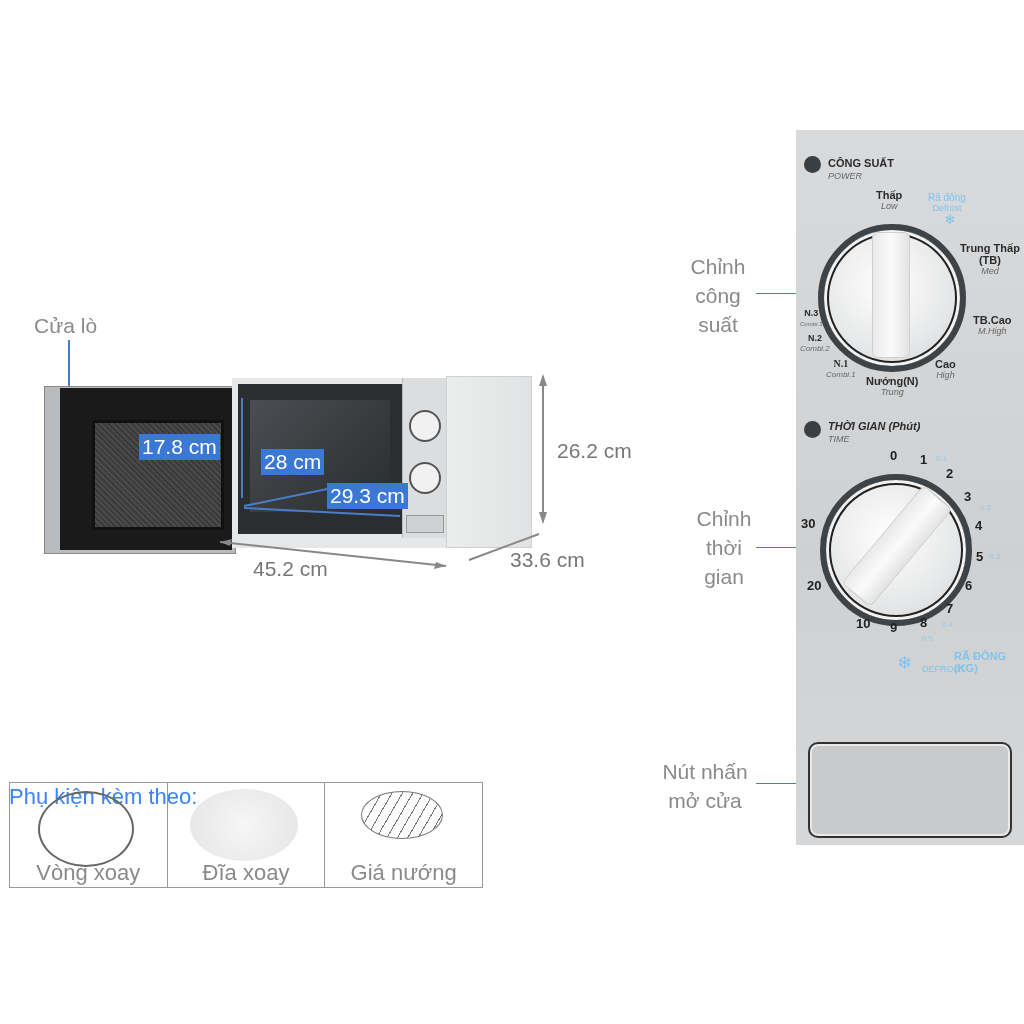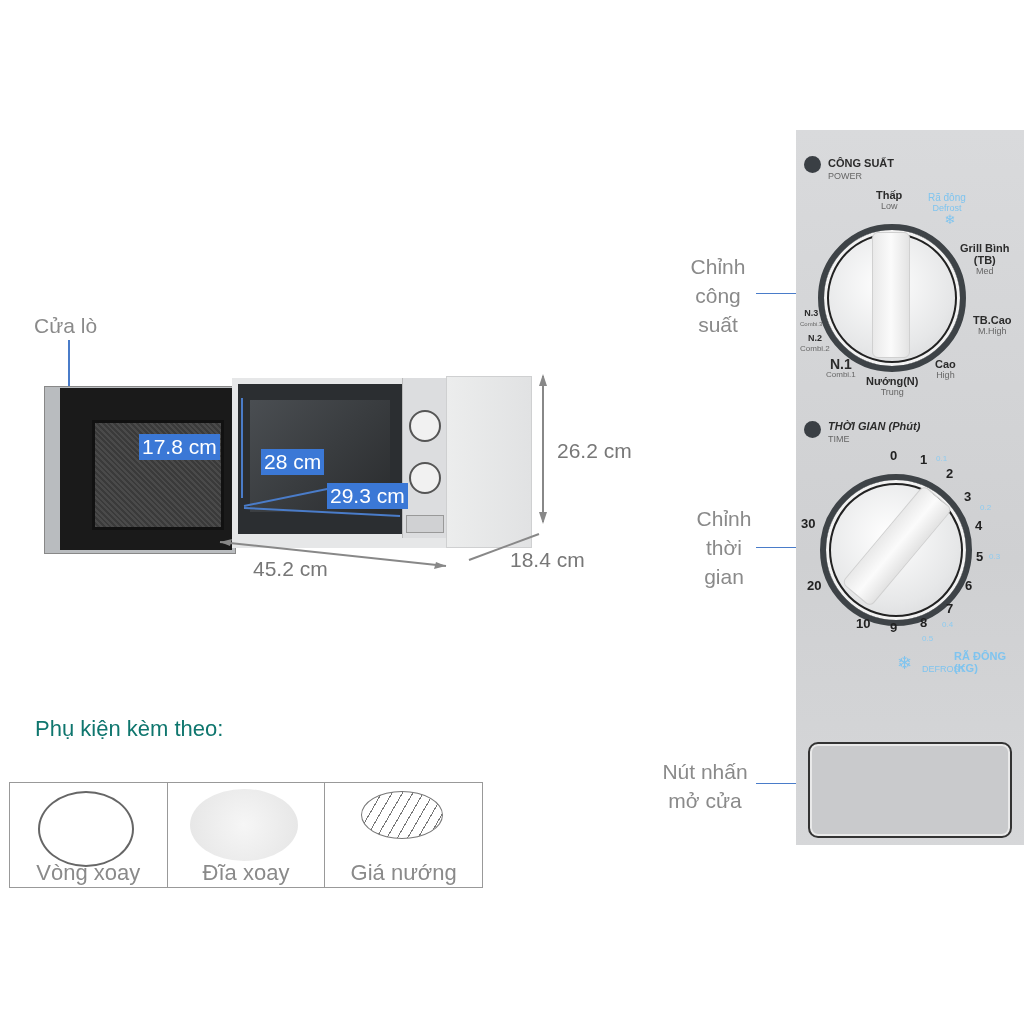--- a/index.html
+++ b/index.html
@@ -5,21 +5,21 @@
   html,body{margin:0;padding:0;background:#fff;}
   body{width:1024px;height:1024px;position:relative;overflow:hidden;font-family:"Liberation Sans",sans-serif;}
   .abs{position:absolute;}
   .label-gray{color:#8a8a8a;font-size:21px;line-height:29px;text-align:center;}
   .dim{color:#777;font-size:21px;}
   .tag{background:#3b78d6;color:#fff;font-size:21px;padding:0 3px;line-height:26px;}
   .leader{background:#4a7cc9;height:1px;}
   
   .panel{left:796px;top:130px;width:228px;height:715px;background:linear-gradient(180deg,#d9dadc,#cfd0d2 60%,#d6d7d9);}
   .ptxt{color:#2b2b2b;font-weight:bold;font-size:11px;line-height:12px;}
-  .psub{color:#666;font-size:9px;line-height:10px;}
+  .psub{color:#666;font-size:9px;line-height:10px;font-style:italic;}
   .blue{color:#7fc4ef;}
   .dial-ring{border-radius:50%;border:6px solid #3e4347;box-shadow:inset 0 0 0 3px #f2f2f2, inset 0 0 0 5px #222;background:radial-gradient(circle at 45% 40%,#ffffff,#e6e7e8 60%,#cfd0d2);}
   .num{font-weight:bold;font-size:13px;color:#222;}
   .bnum{font-size:8px;color:#8ecbf0;}
   .door-btn{left:808px;top:742px;width:200px;height:92px;border:2px solid #333;border-radius:10px;background:#c9cacc;box-shadow:inset 0 0 0 2px #e9e9e9;}
   
   .acc-table{left:9px;top:782px;width:472px;height:104px;border:1px solid #999;display:flex;}
   .acc-cell{flex:1;border-right:1px solid #999;position:relative;}
   .acc-cell:last-child{border-right:none;}
   .acc-label{position:absolute;bottom:0;left:0;right:0;text-align:center;color:#8a8a8a;font-size:22px;line-height:28px;}
@@ -67,24 +67,24 @@
   <svg class="abs" style="left:534px;top:372px;" width="20" height="160">
     <line x1="9" y1="4" x2="9" y2="150" stroke="#888" stroke-width="2"></line>
     <polygon points="9,2 5,14 13,14" fill="#888"></polygon>
     <polygon points="9,152 5,140 13,140" fill="#888"></polygon>
   </svg>
   <div class="abs dim" style="left:557px;top:439px;">26.2 cm</div>
 
   <svg class="abs" style="left:465px;top:528px;" width="80" height="40">
     <line x1="4" y1="32" x2="74" y2="6" stroke="#888" stroke-width="2"></line>
   </svg>
-  <div class="abs dim" style="left:510px;top:548px;">18.4 cm</div>
+  <div class="abs dim" style="left:510px;top:548px;">33.6 cm</div>
 </div>
 
-<div class="abs" style="left:9px;top:716px;color:#0f766e;font-size:22px;margin-left:26px;">Phụ kiện kèm theo:</div>
+<div class="abs" style="left:9px;top:784px;color:#3b82f6;font-size:22px;">Phụ kiện kèm theo:</div>
 <div class="abs acc-table">
   <div class="acc-cell">
     <div class="abs" style="left:28px;top:8px;width:92px;height:72px;border:2px solid #666;border-radius:50%;"></div>
     <div class="acc-label">Vòng xoay</div>
   </div>
   <div class="acc-cell">
     <div class="abs" style="left:22px;top:6px;width:108px;height:72px;border-radius:50%;background:radial-gradient(circle,#f6f6f6,#e4e4e4);"></div>
     <div class="acc-label">Đĩa xoay</div>
   </div>
   <div class="acc-cell">
@@ -125,38 +125,38 @@
 <div class="abs" style="left:876px;top:189px;text-align:center;">
   <div class="ptxt">Thấp</div>
   <div class="psub">Low</div>
 </div>
 <div class="abs blue" style="left:928px;top:192px;text-align:center;font-size:10px;line-height:11px;">
   <div>Rã đông</div>
   <div style="font-size:9px;">Defrost</div>
   <div style="font-size:13px;margin-left:6px;">❄</div>
 </div>
 <div class="abs" style="left:960px;top:242px;text-align:center;">
-  <div class="ptxt">Grill Bình</div>
+  <div class="ptxt">Trung Thấp</div>
   <div class="ptxt">(TB)</div>
   <div class="psub">Med</div>
 </div>
 <div class="abs" style="left:973px;top:314px;text-align:center;">
   <div class="ptxt">TB.Cao</div>
   <div class="psub">M.High</div>
 </div>
 <div class="abs" style="left:935px;top:358px;text-align:center;">
   <div class="ptxt">Cao</div>
   <div class="psub">High</div>
 </div>
 <div class="abs" style="left:866px;top:375px;text-align:center;">
   <div class="ptxt">Nướng(N)</div>
   <div class="psub">Trung</div>
 </div>
 <div class="abs" style="left:826px;top:358px;text-align:center;">
-  <div class="ptxt" style="font-size:14px;">N.1</div>
+  <div class="ptxt" style="font-size:10px;font-family:Liberation Serif, serif;">N.1</div>
   <div class="psub" style="font-size:8px;">Combi.1</div>
 </div>
 <div class="abs" style="left:800px;top:332px;text-align:center;">
   <div class="ptxt" style="font-size:9px;">N.2</div>
   <div class="psub" style="font-size:8px;">Combi.2</div>
 </div>
 <div class="abs" style="left:800px;top:307px;text-align:center;">
   <div class="ptxt" style="font-size:9px;">N.3</div>
   <div class="psub" style="font-size:6px;">Combi.3</div>
 </div>

